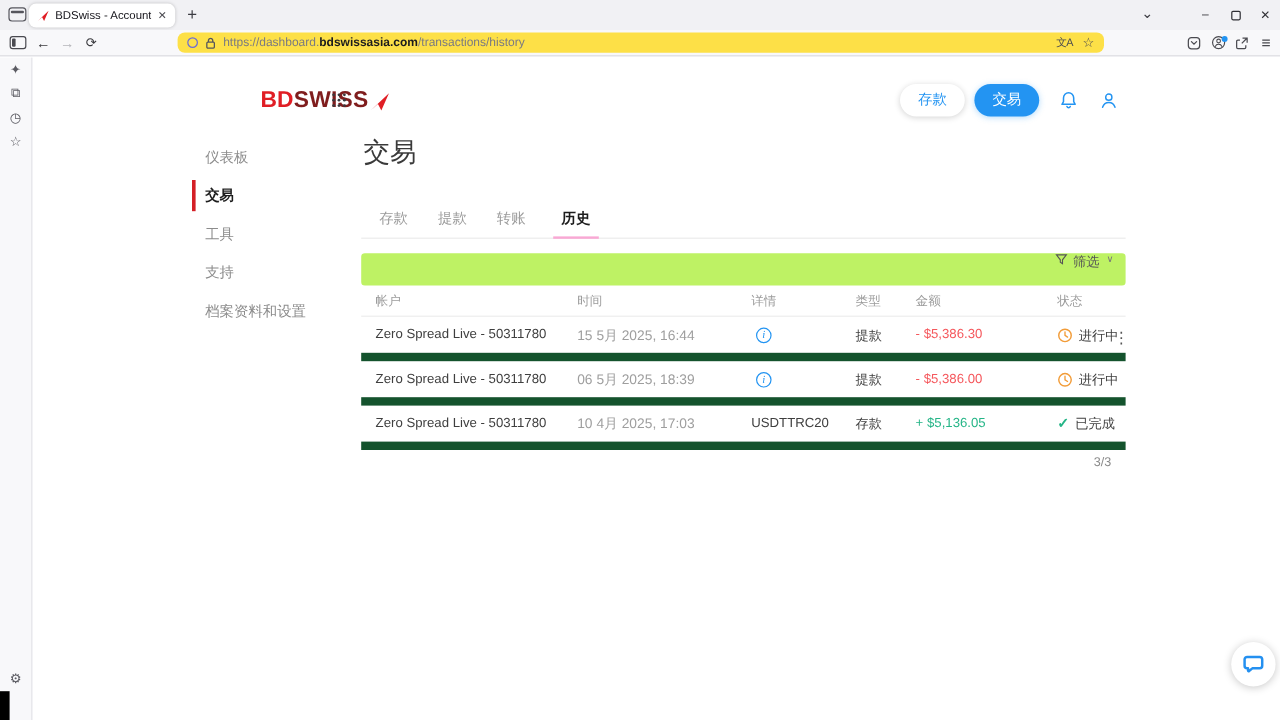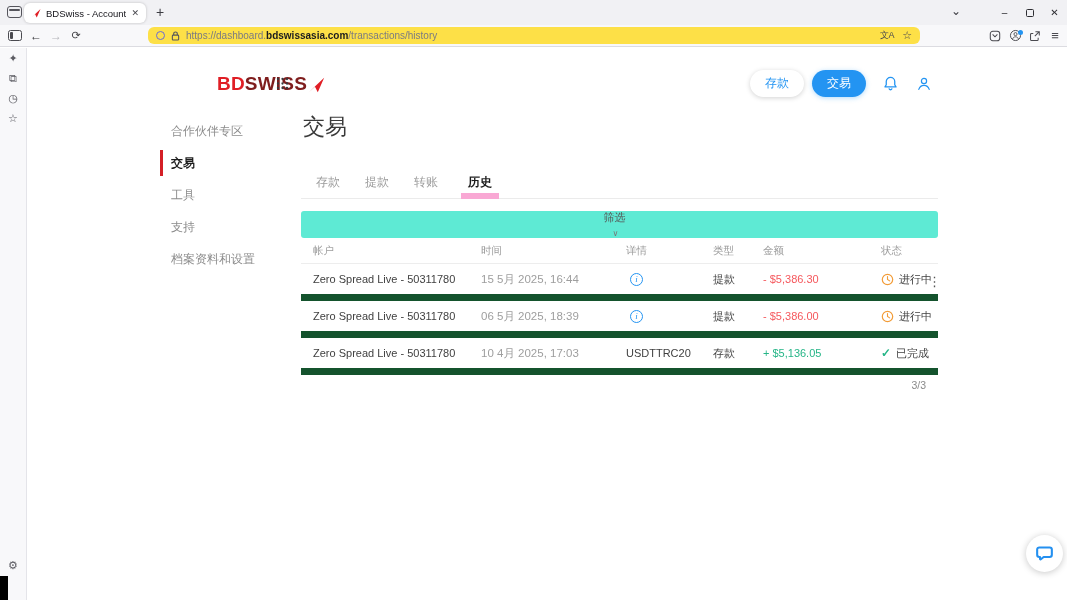--- a/index.html
+++ b/index.html
@@ -67,24 +67,24 @@
   .nav-col { position:absolute; left:143px; top:67px; width:122px; }
   .nav-item { height:32px; line-height:32px; font-size:12px; color:#8c8c8c; position:relative; white-space:nowrap; }
   .nav-item.active { color:#1d1d1d; font-weight:bold; }
   .nav-item.active::before { content:''; position:absolute; left:-11px; top:3px; width:3px; height:26px; background:#d41f26; }
 
   .main-col { position:absolute; left:273px; top:0; width:637px; }
   .page-title { position:absolute; top:64px; left:2px; font-size:22px; font-weight:400; color:#3a3a3a; }
 
   .tabs { position:absolute; top:119px; left:0; right:0; height:32px; border-bottom:1px solid #ebebeb; display:flex; padding-left:13px; }
   .tabitem { margin-right:21px; font-size:12px; color:#9b9b9b; line-height:31px; padding:0 2px; height:32px; }
-  .tabitem.active { color:#1d1d1d; font-weight:bold; border-bottom:6px solid #f9a8d4; padding:0 7px; }
-
-  .filterbar { position:absolute; top:163px; left:0; right:0; height:27px; background:#5eead4; border-radius:3px;
-               display:flex; align-items:center; justify-content:flex-end; padding-right:10px; font-size:11px; color:#555; gap:4px;flex-direction:column; }
+  .tabitem.active { color:#1d1d1d; font-weight:bold; border-bottom:2px solid #f9a8d4; padding:0 7px; }
+
+  .filterbar { position:absolute; top:163px; left:0; right:0; height:27px; background:#bef264; border-radius:3px;
+               display:flex; justify-content:flex-end; padding-right:10px; font-size:11px; color:#555; gap:4px; }
   .filter-chev { font-size:8px; color:#777; margin-left:2px; }
 
   .grid6 { display:grid; grid-template-columns:180px 145px 87px 50px 118px 1fr; align-items:center; }
   .thead { position:absolute; top:190px; left:0; right:0; height:26px; font-size:10.5px; color:#9c9c9c; border-bottom:1px solid #ededed; }
   .thead > div:first-child, .trow > div:first-child { padding-left:12px; }
   .tbody { position:absolute; top:216px; left:0; right:0; }
   .trow { height:37px; border-bottom:7px solid #14532d; font-size:11px; color:#3f3f3f; position:relative; }
   .c-time { color:#9e9e9e; font-size:11.5px; }
   .amount.neg { color:#f5575c; }
   .amount.pos { color:#25b587; }
@@ -206,21 +206,21 @@
     </span>
     <span class="hdr-ic">
       <svg width="16" height="16" viewBox="0 0 16 16">
           <circle cx="8" cy="5" r="2.6" fill="none" stroke="#2394f2" stroke-width="1.2"></circle>
           <path d="M2.8 13.4 c.9-2.7 2.8-4 5.2-4 s4.3 1.3 5.2 4" fill="none" stroke="#2394f2" stroke-width="1.2" stroke-linecap="round"></path>
         </svg>
     </span>
   </div>
 
   <div class="nav-col">
-    <div class="nav-item">合作伙伴专区</div>
+    <div class="nav-item">仪表板</div>
     <div class="nav-item active">交易</div>
     <div class="nav-item">工具</div>
     <div class="nav-item">支持</div>
     <div class="nav-item">档案资料和设置</div>
   </div>
 
   <div class="main-col">
     <div class="page-title">交易</div>
 
     <div class="tabs">

